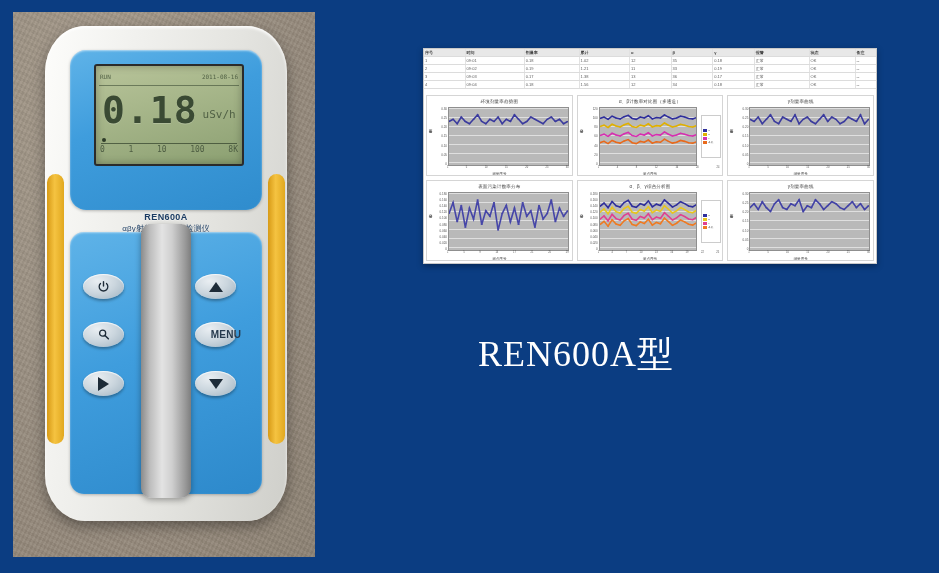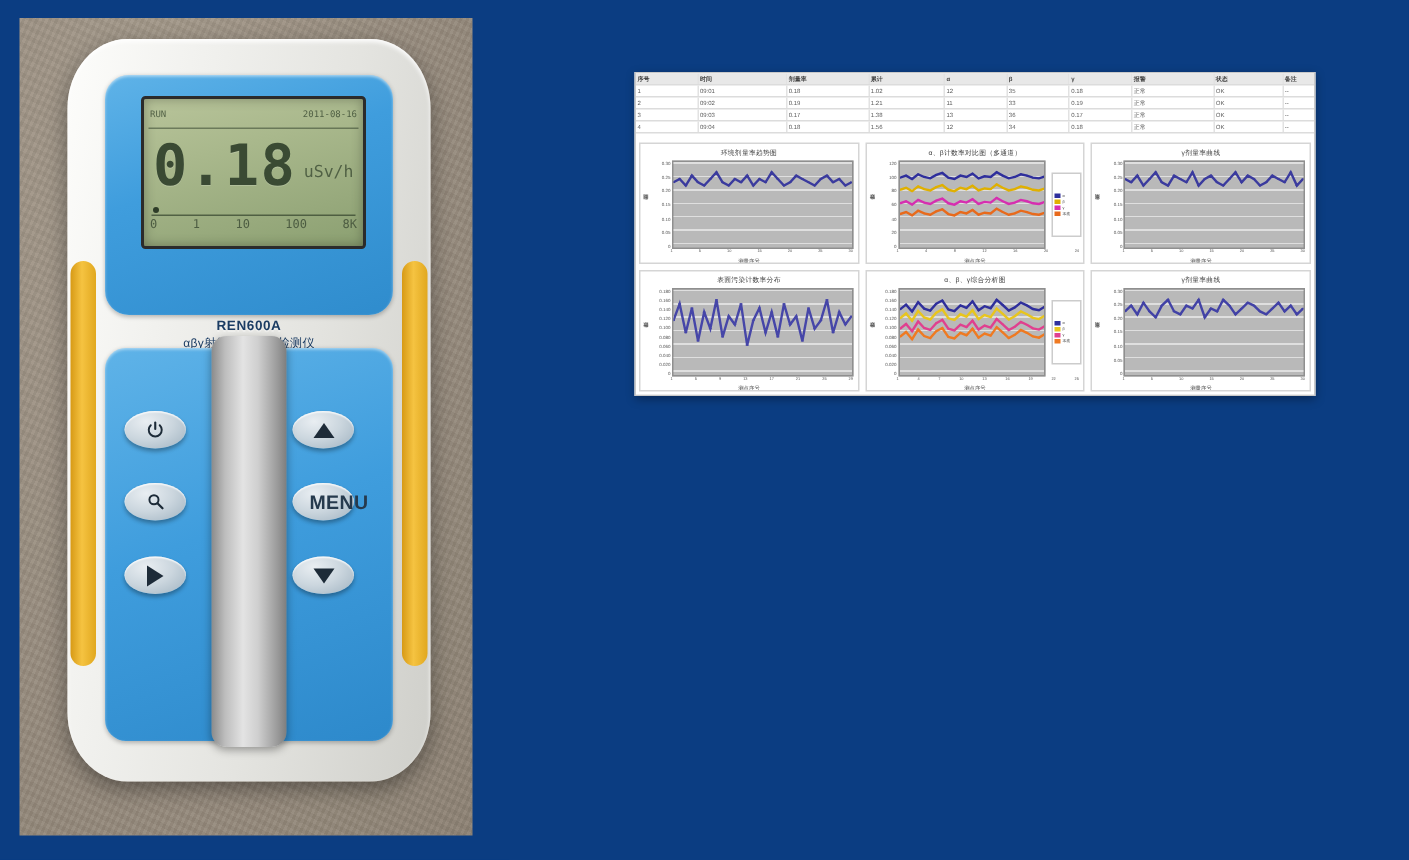--- a/index.html
+++ b/index.html
@@ -124,21 +124,21 @@
     box-shadow:0 2px 3px rgba(0,0,0,.32), inset 0 1px 1px rgba(255,255,255,.8);
     display:flex;align-items:center;justify-content:center;
     color:#26374a;
   }
   .btn.pwr{left:38px;top:248px;}
   .btn.srch{left:38px;top:296px;}
   .btn.play{left:38px;top:345px;}
   .btn.up{left:150px;top:248px;}
   .btn.menu{left:150px;top:296px;}
   .btn.down{left:150px;top:345px;}
-  .btn-menu-text{font-size:13px;font-weight:bold;letter-spacing:.3px;color:#263a4d;margin-left:21px;}
+  .btn-menu-text{font-size:10px;font-weight:bold;letter-spacing:.3px;color:#263a4d;margin-left:21px;}
   .tri-up{width:0;height:0;border-left:7px solid transparent;border-right:7px solid transparent;border-bottom:10px solid #1d2b38;}
   .tri-down{width:0;height:0;border-left:7px solid transparent;border-right:7px solid transparent;border-top:10px solid #1d2b38;}
   .tri-right{width:0;height:0;border-top:7px solid transparent;border-bottom:7px solid transparent;border-left:11px solid #1d2b38;}
 
   
   .sw-panel{
     position:absolute;left:423px;top:48px;width:452px;height:214px;
     background:#ffffff;border:1px solid #c9c9c9;
     box-shadow:0 2px 6px rgba(0,0,0,.35);
     overflow:hidden;
@@ -907,14 +907,15 @@
             <span>15</span>
             <span>20</span>
             <span>25</span>
             <span>30</span>
           </div>
           <div class="ch-xlab">测量序号</div>
         </div>
       </div>
   </div>
 
+  <div class="title-model">REN600A型</div>
 
 </div>
 
 </body></html>

